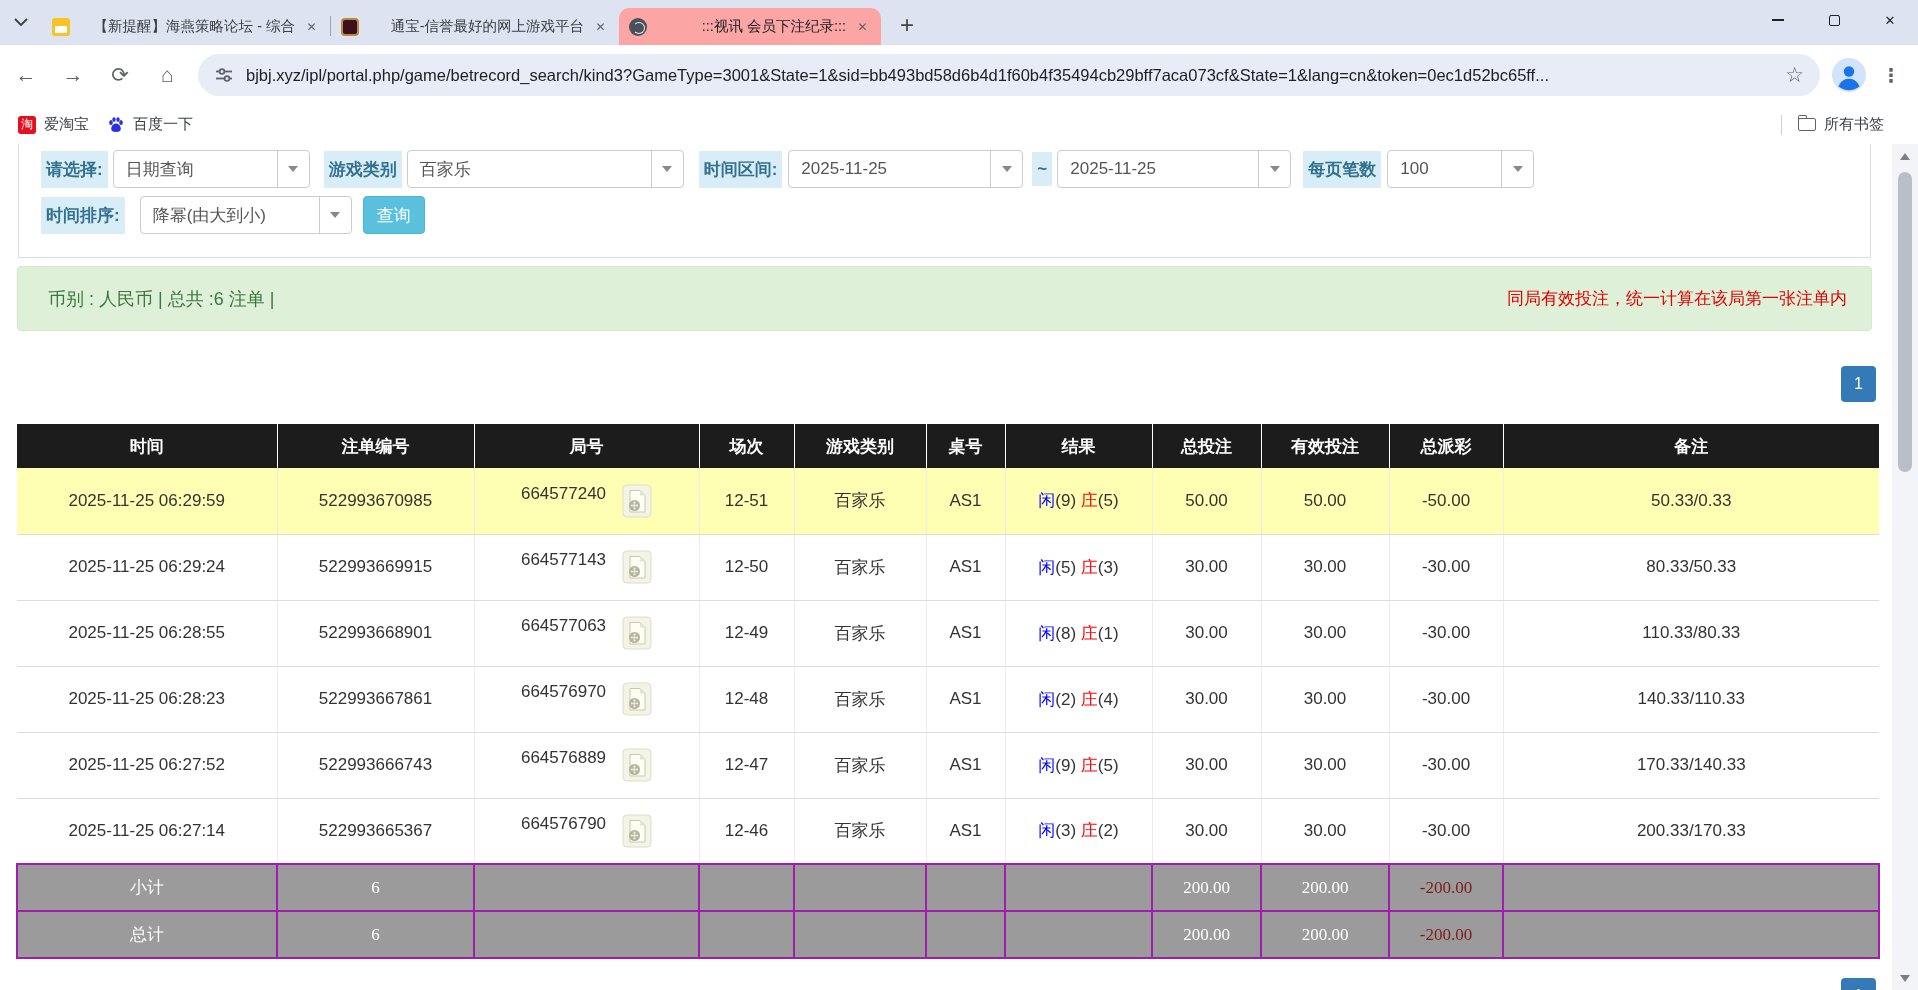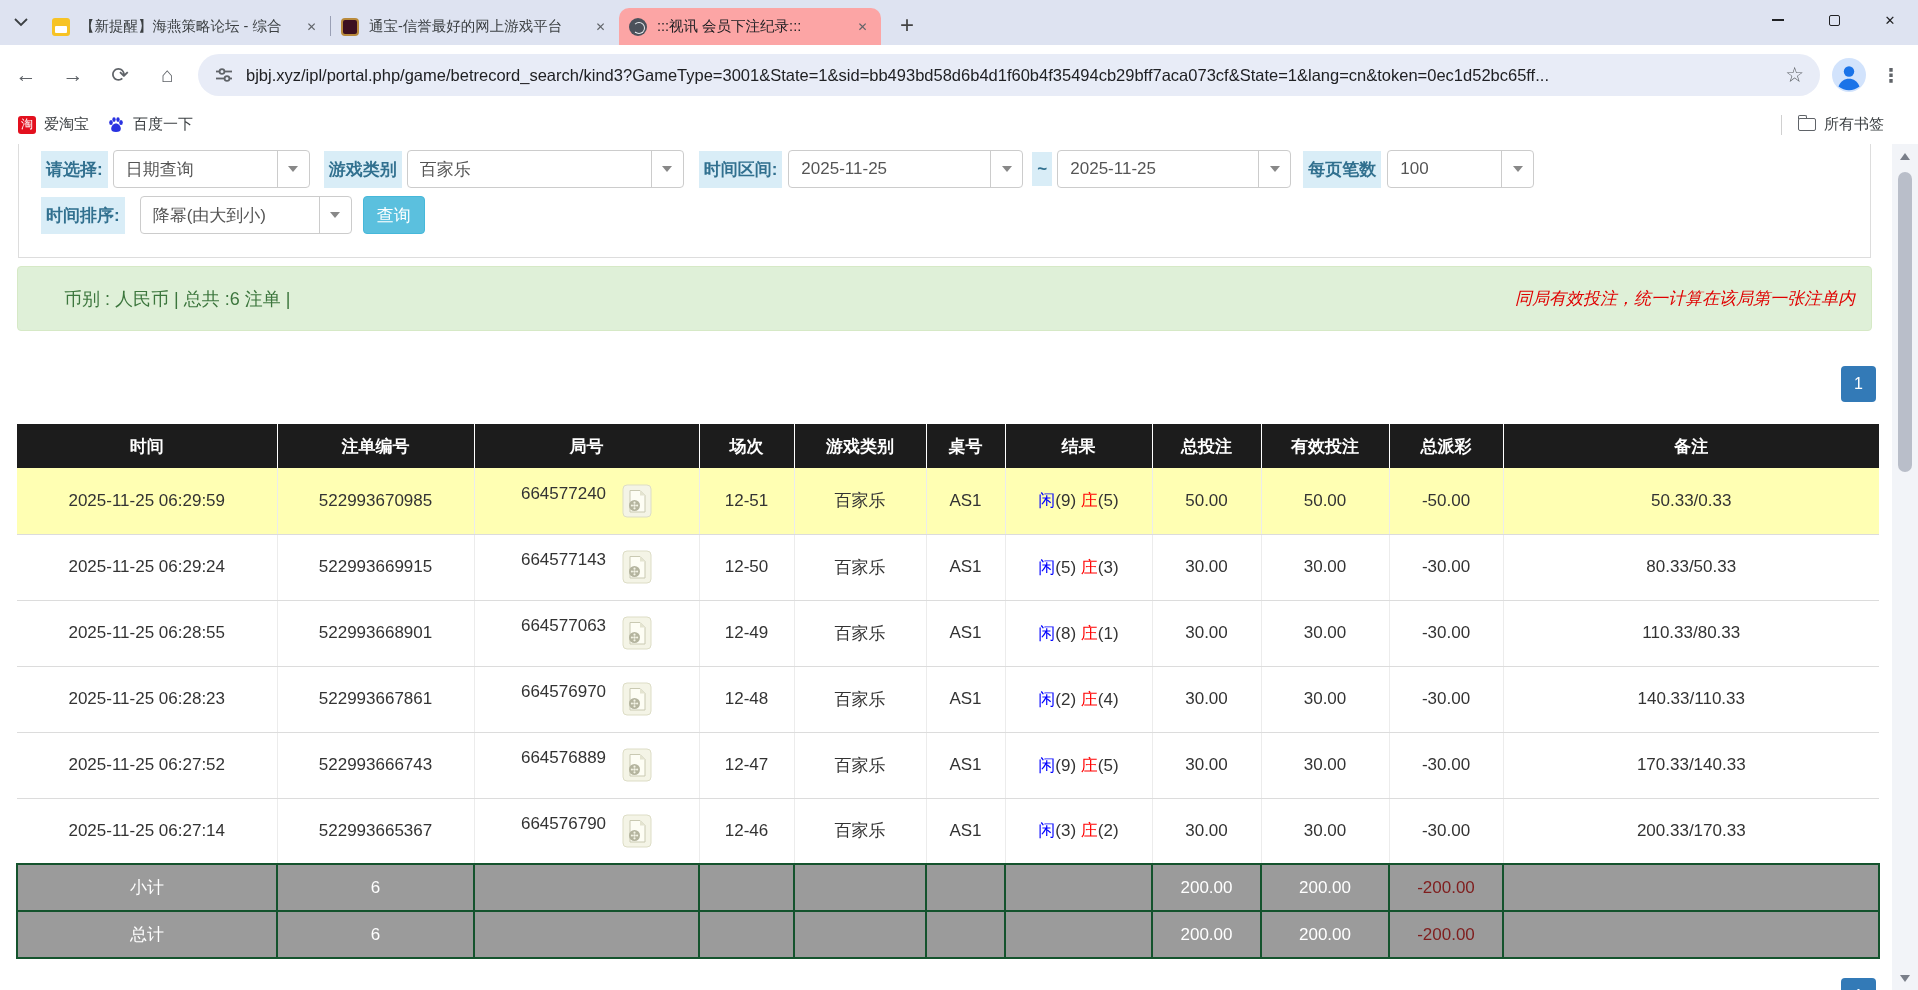--- a/index.html
+++ b/index.html
@@ -10,21 +10,21 @@
   .tabstrip { position:absolute; top:0; left:0; right:0; height:45px; background:#dee3f1; display:flex; align-items:flex-end; }
   .tab-search { width:42px; height:45px; display:flex; align-items:center; justify-content:center; }
   .tab { width:288px; height:37px; display:flex; align-items:center; padding:0 10px; border-radius:10px 10px 0 0; font-size:14.5px; color:#3c4043; }
   .tab.active { background:#fca5a5; color:#202124; width:262px; }
   .fav { width:18px; height:18px; margin-right:10px; flex:0 0 auto; position:relative; }
   .fav-mail { background:#f7c325; border-radius:3px; }
   .fav-mail::after { content:""; position:absolute; left:3px; top:8px; width:12px; height:7px; background:#fff; border-radius:1px; }
   .fav-tongbao { background:#3d1020; border-radius:4px; border:2px solid #b98a3c; }
   .fav-globe { background:#4b515b; border-radius:50%; }
   .fav-globe::after { content:""; position:absolute; left:4px; top:4px; width:10px; height:10px; border-radius:50%; border:1.5px solid #e8eaed; border-left-color:transparent; }
-  .tab-title { flex:1; white-space:nowrap; overflow:hidden; }
+  .tab-title { flex:1; white-space:nowrap; overflow:hidden;text-align:right; }
   .tab-close { width:17px; height:17px; margin-left:8px; display:flex; align-items:center; justify-content:center; font-size:12px; color:#5f6368; border-radius:50%; flex:0 0 auto; }
   .tab-divider { width:1px; height:20px; background:#9aa0b5; margin-bottom:9px; }
   .newtab { width:32px; height:32px; margin:0 0 4px 10px; display:flex; align-items:center; justify-content:center; font-size:24px; color:#444; }
   .wincontrols { position:absolute; right:0; top:0; height:40px; display:flex; }
   .winbtn { width:56px; height:40px; display:flex; align-items:center; justify-content:center; color:#202124; font-size:13px; }
   .min-glyph { width:12px; height:1.4px; background:#202124; display:inline-block; }
   .max-glyph { width:11px; height:11px; border:1.4px solid #202124; border-radius:2px; display:inline-block; }
 
   .toolbar { position:absolute; top:45px; left:0; right:0; height:60px; background:#fff; display:flex; align-items:center; }
   .navbtn { width:42px; height:42px; margin-left:5px; border-radius:50%; display:flex; align-items:center; justify-content:center; font-size:21px; color:#5f6368; }
@@ -48,40 +48,40 @@
 
   .filter-panel { position:absolute; left:18px; top:0; width:1853px; height:114px; border:1px solid #ddd; border-top:none; background:#fff; }
   .frow { position:absolute; left:0; right:0; height:38px; display:flex; align-items:center; }
   .flabel { background:#d9edf7; color:#31708f; font-weight:bold; font-size:17px; padding:7px 5px; white-space:nowrap; }
   .fselect { height:38px; background:#fff; border:1px solid #ccc; border-radius:4px; display:flex; align-items:center; font-size:17px; color:#555; position:relative; padding-left:12px; }
   .arrow-box { position:absolute; right:0; top:0; width:32px; height:100%; border-left:1px solid #ccc; display:flex; align-items:center; justify-content:center; }
   .caret { width:0; height:0; border-left:5px solid transparent; border-right:5px solid transparent; border-top:6px solid #888; }
   .search-btn { background:var(--button-info,#5bc0de); border:1px solid #46b8da; color:#fff; font-size:17px; width:62px; height:38px; border-radius:4px; font-family:inherit; }
 
   .summary-bar { position:absolute; left:17px; top:122px; width:1855px; height:65px; background:var(--summary-green-bg,#dff0d8); border:1px solid #d6e9c6; border-radius:4px; display:flex; align-items:center; }
-  .summary-left { color:var(--summary-green-text,#3c763d); font-size:18px; padding-left:46px; }
-  .summary-right { margin-left:auto; color:#e00000; font-size:17px; padding-right:16px;font-style:italic; }
+  .summary-left { color:var(--summary-green-text,#3c763d); font-size:18px; padding-left:30px; }
+  .summary-right { margin-left:auto; color:#e00000; font-size:17px; padding-right:24px; }
 
   .pag { position:absolute; left:1841px; width:35px; height:36px; background:var(--accent-blue,#337ab7); border-radius:4px; color:#fff; font-size:16px; display:flex; align-items:center; justify-content:center; }
   .pag-top { top:222px; }
   .pag-bottom { top:834px; }
 
   .bet-table { position:absolute; left:16px; top:280px; width:1862px; border-collapse:collapse; table-layout:fixed; font-size:17px; }
   .bet-table th { background:var(--header-bg,#1c1c1c); color:#fff; height:44px; font-weight:bold; font-size:17px; border-right:1px solid #fff; text-align:center; }
   .bet-table th:last-child { border-right:none; }
   .bet-table td { height:66px; text-align:center; color:#333; border-bottom:1px solid #dcdcdc; border-right:1px solid #ececec; background:#fff; }
   .bet-table td:last-child { border-right:none; }
   .bet-table tr.hl td { background:var(--highlight-yellow,#ffffb3); }
   .c-blue { color:var(--bet-blue,#0055ff); }
   .c-red { color:var(--loss-red,#ff0000); }
   .res-p { color:var(--player-blue,#0000ff); }
   .res-b { color:var(--banker-red,#ff0000); }
   .round-wrap { display:inline-flex; align-items:flex-start; gap:16px; }
   .vicon { display:inline-flex; }
-  .bet-table tr.sum td { background:#9b9b9b; color:#fff; height:47px; border:2px solid #14532d; font-size:17px; }
+  .bet-table tr.sum td { background:#9b9b9b; color:#fff; height:47px; border:2px solid #a21caf; font-size:17px;font-family:Liberation Serif, serif; }
   .bet-table tr.sum td.c-red { color:#7f1d1d; }
 
   
   .scrollbar { position:absolute; top:144px; right:0; width:26px; height:846px; background:#f2f4f8; }
   .sb-up, .sb-down { position:absolute; left:0; width:26px; height:20px; display:flex; align-items:center; justify-content:center; }
   .sb-up { top:2px; } .sb-down { bottom:2px; }
   .tri-up { width:0; height:0; border-left:5px solid transparent; border-right:5px solid transparent; border-bottom:7px solid #7a7f8a; }
   .tri-down { width:0; height:0; border-left:5px solid transparent; border-right:5px solid transparent; border-top:7px solid #7a7f8a; }
   .sb-thumb { position:absolute; left:6px; top:28px; width:14px; height:300px; background:#b9bec9; border-radius:7px; }
 </style>

